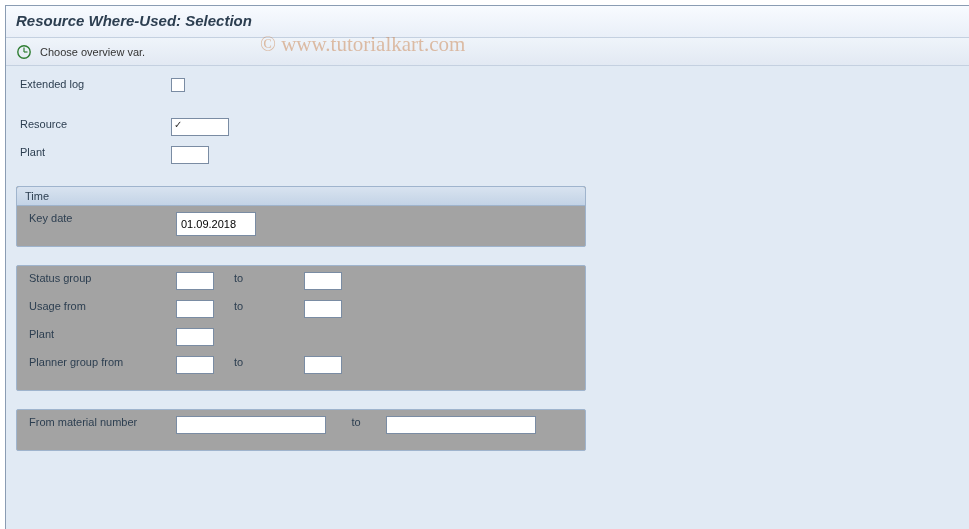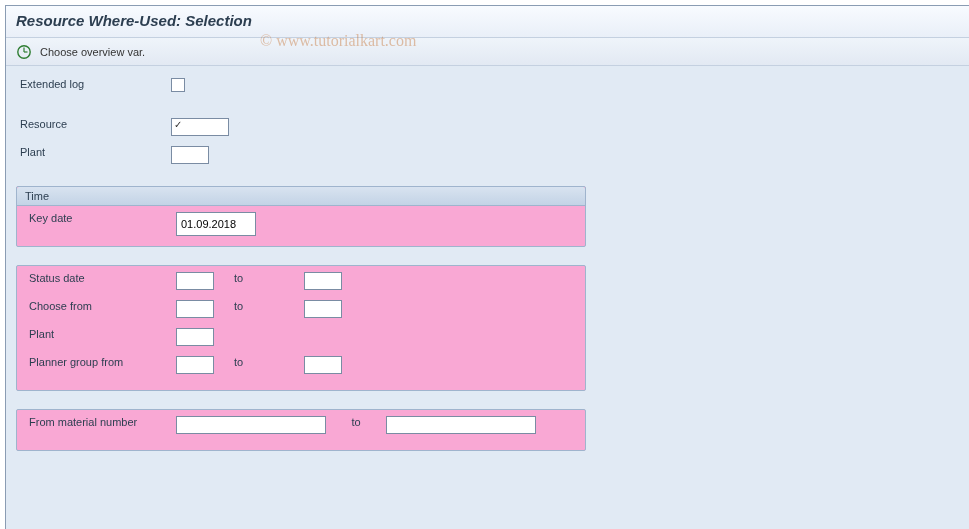--- a/index.html
+++ b/index.html
@@ -130,42 +130,42 @@
       padding-left: 20px;
     }
     .to-label-wide {
       width: 60px;
       font-size: 11px;
       color: #2c3e50;
       text-align: center;
     }
     .groupbox {
       border: 1px solid #9fb4cd;
-      background: #f9a8d4;
+      background: #a3a3a3;
       margin-top: 18px;
       width: 570px;
       border-radius: 2px;
     }
     .group-head {
       background: linear-gradient(to bottom, #d8e3f0 0%, #c3d3e6 100%);
       border-bottom: 1px solid #9fb4cd;
       padding: 3px 8px;
       font-size: 11px;
       color: #2c3e50;
       border-radius: 2px 2px 0 0;
     }
     .group-body {
       padding: 6px 4px 6px 4px;
     }
     .spacer { height: 6px; }
     .watermark {
       position: absolute;
       top: 32px;
       left: 260px;
-      font-size: 16px;
+      font-size: 21px;
       color: rgba(200, 120, 60, 0.45);
       font-family: Georgia, serif;
       pointer-events: none;
       z-index: 100;
       text-align: center;
     }
   </style>
 </head>
 <body>
 
@@ -214,27 +214,27 @@
         <div class="row">
           <span class="label-indent">Key date</span>
           <input class="input-date" value="01.09.2018" style="">
         </div>
       </div>
     </div>
 
     <div class="groupbox">
       <div class="group-body">
         <div class="row">
-          <span class="label-indent">Status date</span>
+          <span class="label-indent">Status group</span>
           <input class="input-small" value="" style="">
           <span class="to-label">to</span>
           <input class="input-small" value="" style="">
         </div>
         <div class="row">
-          <span class="label-indent">Choose from</span>
+          <span class="label-indent">Usage from</span>
           <input class="input-small" value="" style="">
           <span class="to-label">to</span>
           <input class="input-small" value="" style="">
         </div>
         <div class="row">
           <span class="label-indent">Plant</span>
           <input class="input-small" value="" style="">
         </div>
         <div class="row">
           <span class="label-indent">Planner group from</span>

